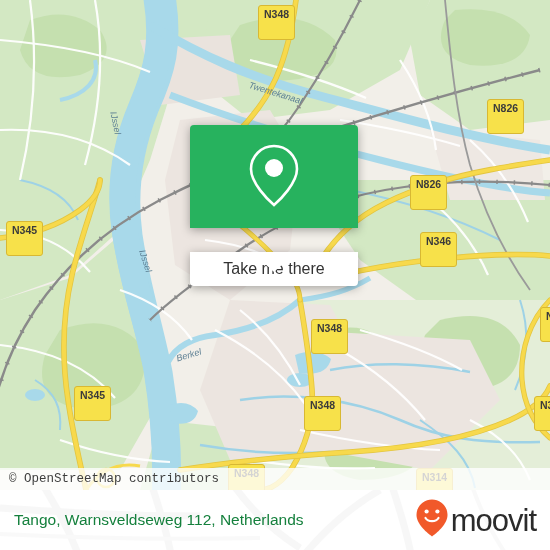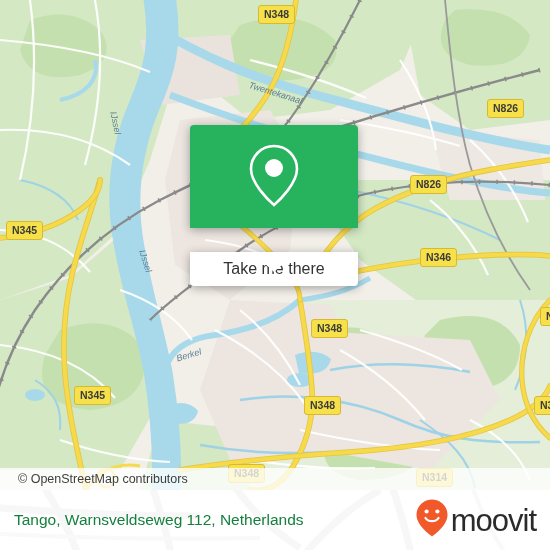--- a/index.html
+++ b/index.html
@@ -27,35 +27,35 @@
   
   .shield{
     position:absolute;
     background:#f7e14a;
     border:1.5px solid #d8b833;
     border-radius:3px;
     color:#3b3b3b;
     font-size:10.5px;
     font-weight:bold;
     line-height:1;
-    padding:3px 5px 3px 5px;
+    padding:3px 5px 19px 5px;
     font-family:"Liberation Sans", sans-serif;
     white-space:nowrap;
     box-sizing:border-box;
     text-align:center;
   }
 
   
   #attribution{
     position:absolute;left:0;top:468px;width:550px;height:22px;
     background:rgba(255,255,255,0.78);
     display:flex;align-items:center;
-    box-sizing:border-box;padding-left:18px;
+    box-sizing:border-box;padding-left:9px;
     font-size:12.5px;color:#3d3d3d;
-    font-family:Liberation Sans, sans-serif;
+    font-family:Liberation Mono, monospace;
   }
 
   
   #callout{
     position:absolute;left:190px;top:125px;width:168px;
     filter:drop-shadow(0 2px 5px rgba(0,0,0,0.33));
   }
   #callout-top{
     height:103px;border-radius:4px 4px 0 0;
     display:flex;align-items:center;justify-content:center;
@@ -237,21 +237,21 @@
     <div class="map-label river-label" style="left:104px;top:118px;transform:rotate(78deg);">IJssel</div>
     <div class="map-label river-label" style="left:134px;top:256px;transform:rotate(72deg);">IJssel</div>
     <div class="map-label river-label" style="left:248px;top:88px;transform:rotate(17deg);">Twentekanaal</div>
     <div class="map-label river-label" style="left:176px;top:350px;transform:rotate(-17deg);">Berkel</div>
     <div class="map-label city-label" style="left:208px;top:252px;">Zutphen</div>
 
     <div class="shield" style="left:258px;top:5px;">N348</div>
     <div class="shield" style="left:487px;top:99px;">N826</div>
     <div class="shield" style="left:410px;top:175px;">N826</div>
     <div class="shield" style="left:6px;top:221px;">N345</div>
-    <div class="shield" style="left:420px;top:248px;">N346</div>
+    <div class="shield" style="left:420px;top:232px;">N346</div>
     <div class="shield" style="left:311px;top:319px;">N348</div>
     <div class="shield" style="left:74px;top:386px;">N345</div>
     <div class="shield" style="left:304px;top:396px;">N348</div>
     <div class="shield" style="left:416px;top:468px;">N314</div>
     <div class="shield" style="left:228px;top:464px;">N348</div>
     <div class="shield" style="left:534px;top:396px;">N31</div>
     <div class="shield" style="left:540px;top:307px;">N</div>
 
     <div id="attribution">
       <span>© OpenStreetMap contributors</span>

